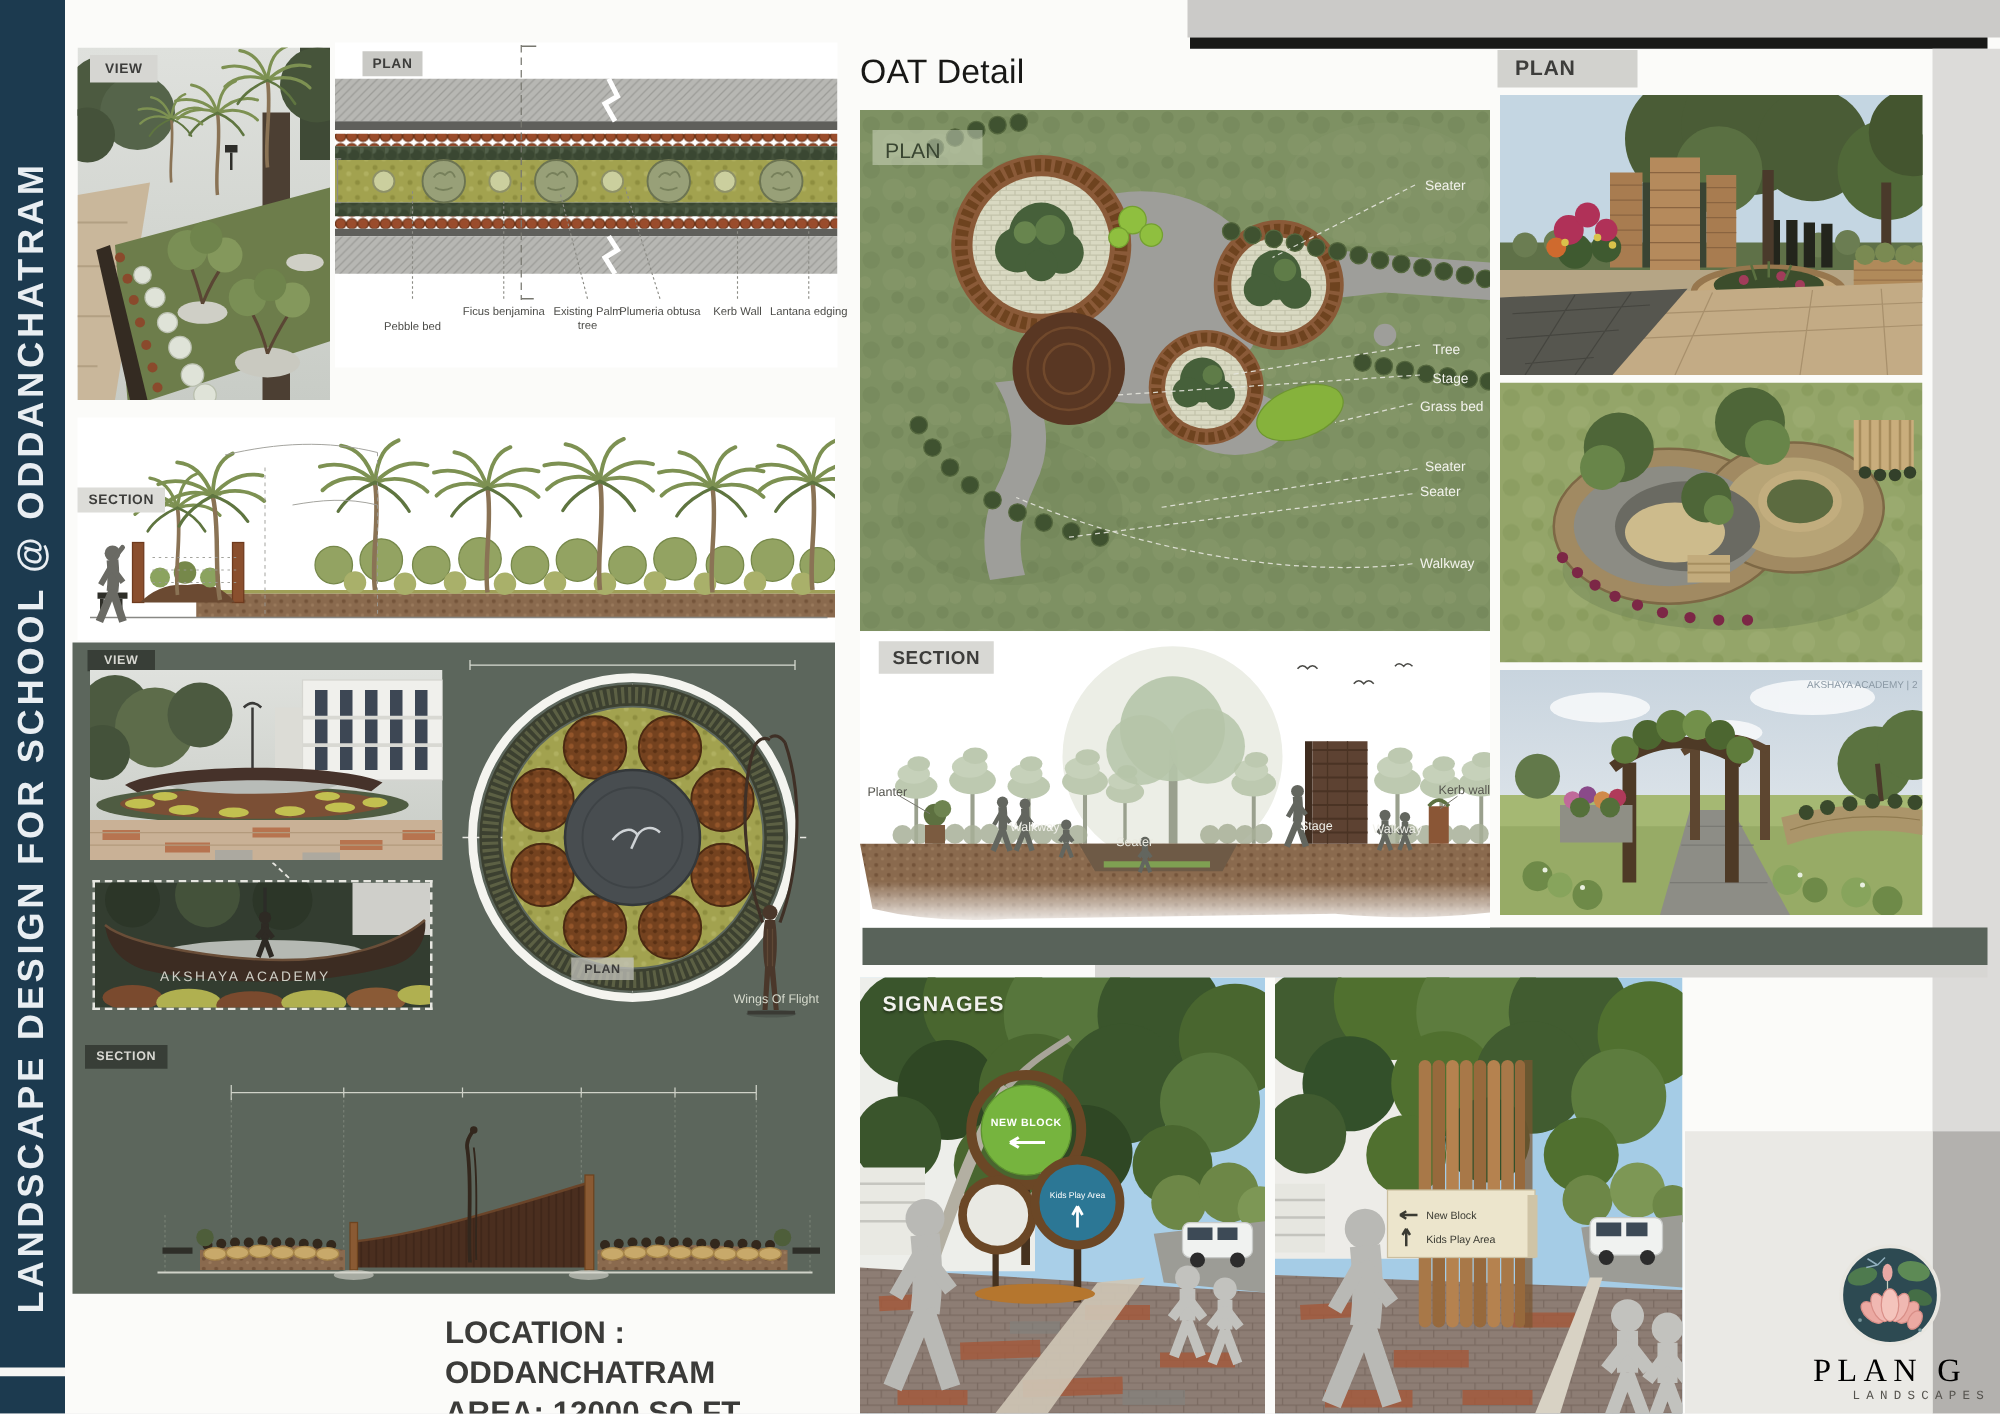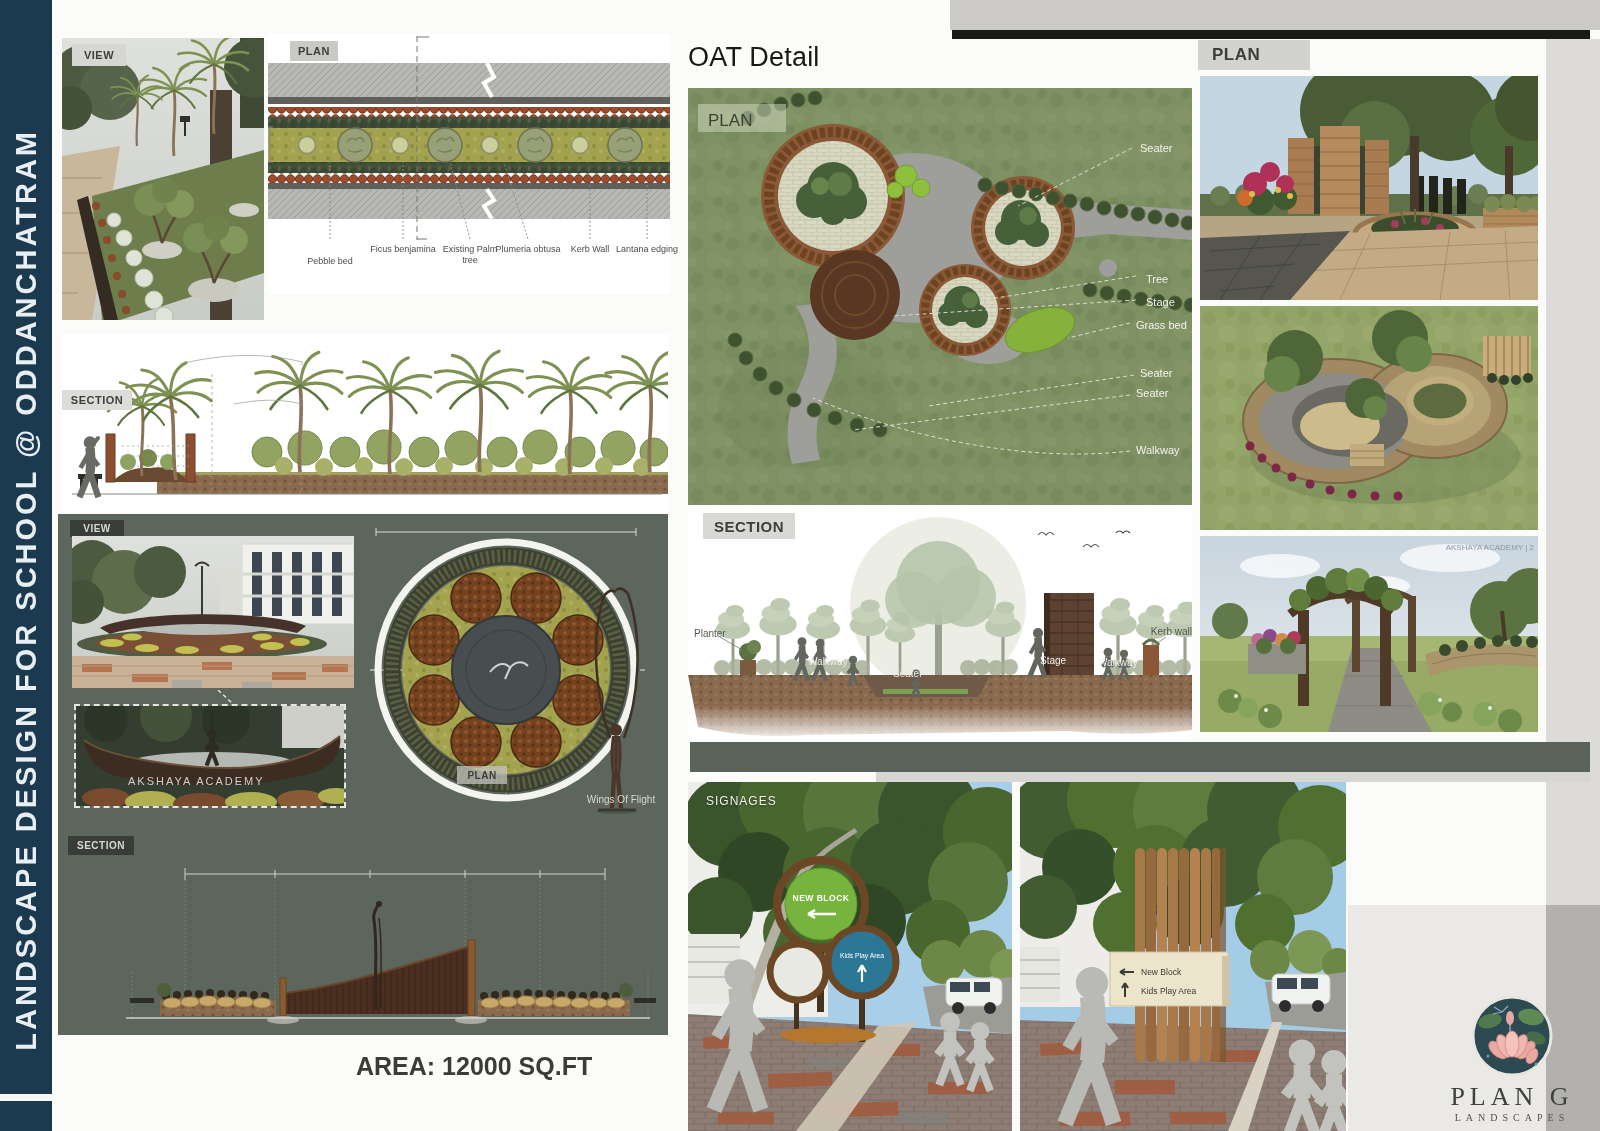--- a/index.html
+++ b/index.html
@@ -10,26 +10,26 @@
   .tag{display:flex;align-items:center;justify-content:center;font-size:11px;color:#3d3d3b;
        background:#d6d6d2;letter-spacing:.5px;font-weight:700}
   .tag.dark{background:rgba(28,30,26,.55);color:#d8d8d2}
   .pcall{position:absolute;width:66px;font-size:9px;color:#4c4c48;text-align:center;line-height:1.2}
   #sidebar{background:#1c3a4f}
   #sidebar-title{position:absolute;bottom:80px;left:50%;
      transform:translateX(-50%) rotate(180deg);writing-mode:vertical-rl;
      font-size:29px;font-weight:700;color:#e9eef2;letter-spacing:3px;white-space:nowrap}
   #oat-title{font-size:27px;font-weight:400;color:#181816;letter-spacing:.2px}
   #footer{font-weight:700;color:#3b3b39;font-size:25px;line-height:32px}
-  #signages-title{font-size:12px;font-weight:400;color:#f2f2ee;letter-spacing:1px;
+  #signages-title{font-size:17px;font-weight:700;color:#f2f2ee;letter-spacing:1px;
      text-shadow:0 1px 2px rgba(0,0,0,.4)}
-  #logo-name{font-family:"Liberation Serif",serif;font-size:26px;color:#404040;
+  #logo-name{font-family:"Liberation Serif",serif;font-size:26px;color:#000000;
      letter-spacing:5px;text-align:center}
-  #logo-sub{font-family:Liberation Serif, serif;font-size:10px;color:#55534e;
-     letter-spacing:5px;text-align:center}
+  #logo-sub{font-family:Liberation Mono, monospace;font-size:10px;color:#55534e;
+     letter-spacing:5px;text-align:right}
   #wings-label{font-size:10px;color:#d6dacd;text-align:center}
   svg text{font-family:"Liberation Sans",sans-serif}
   .wlab{fill:#f2f2ec;font-size:11px}
   .dlab{fill:#56564f;font-size:10px}
 </style>
 </head>
 <body>
 
 <div id="board">
 
@@ -1060,20 +1060,21 @@
     </g>
     <g style="color:#b9b9b5">
       <use href="#walker" transform="translate(72,328) scale(2.7)"></use>
       <use href="#kid" transform="translate(282,345) scale(2.4)" style="color:#c2c2be"></use>
       <use href="#kid" transform="translate(314,352) scale(2.3)" style="color:#c2c2be"></use>
     </g>
   </svg>
 </div>
 
 <div class="abs" id="footer" style="left:356px;top:1050px;width:330px">
+  <div>LOCATION : ODDANCHATRAM</div>
   <div>AREA: 12000 SQ.FT</div>
 </div>
 
 <div class="abs" style="left:1432px;top:994px;width:160px;height:137px">
   <svg class="abs" style="left:38px;top:0" width="84" height="84">
     <circle cx="42" cy="42" r="39" fill="#2d4a52" stroke="#e8e6e0" stroke-width="3"></circle>
     <ellipse cx="20" cy="27" rx="12" ry="7" fill="#4e7a4e" transform="rotate(-15 20 27)"></ellipse>
     <ellipse cx="61" cy="23" rx="13" ry="8" fill="#5d8a55" transform="rotate(10 61 23)"></ellipse>
     <ellipse cx="66" cy="44" rx="10" ry="6" fill="#456e46" transform="rotate(20 66 44)"></ellipse>
     <line x1="40" y1="40" x2="40" y2="29" stroke="#c8d0c0" stroke-width="1"></line>

